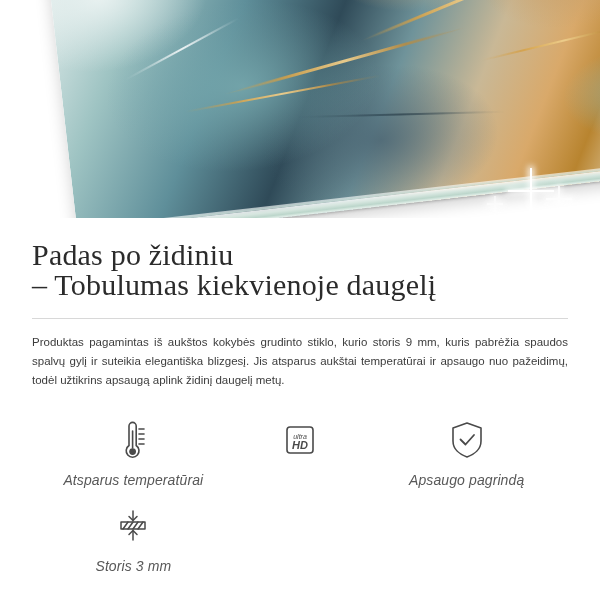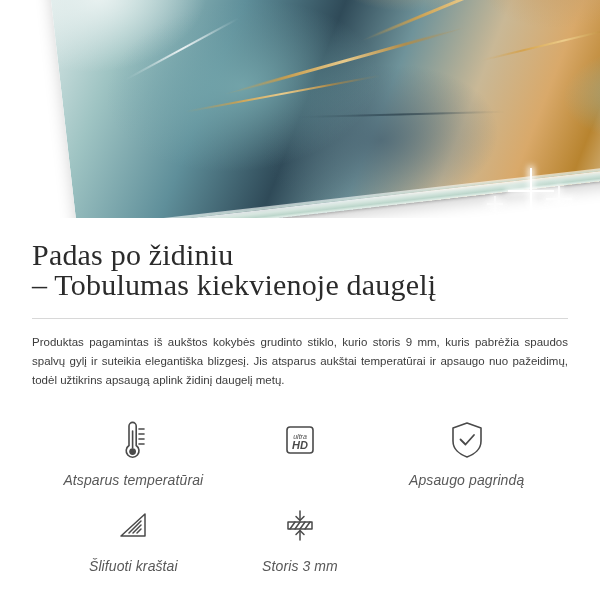--- a/index.html
+++ b/index.html
@@ -230,33 +230,20 @@
         <div class="feature-icon">
           <svg width="44" height="46" viewBox="0 0 44 46">
             <path d="M22 6 L36 11 V24 C36 32 29.5 37.5 22 40 C14.5 37.5 8 32 8 24 V11 Z" fill="none" stroke="#4a4a4a" stroke-width="1.6" stroke-linejoin="round"></path>
             <polyline points="15.5,22.5 20.5,27.5 29,18" fill="none" stroke="#4a4a4a" stroke-width="1.8" stroke-linecap="round" stroke-linejoin="round"></polyline>
           </svg>
         </div>
         <div class="feature-label">Apsaugo pagrindą</div>
       </div>
 
 
-      <div class="feature">
-        <div class="feature-icon">
-          <svg width="46" height="42" viewBox="0 0 46 42">
-            <g fill="none" stroke="#4a4a4a" stroke-width="1.5" stroke-linecap="round" stroke-linejoin="round">
-              <path d="M11 31 L35 31 L35 9 Z"></path>
-              <line x1="19" y1="28" x2="31" y2="16"></line>
-              <line x1="23" y1="28" x2="31" y2="20"></line>
-              <line x1="27" y1="28" x2="31" y2="24"></line>
-            </g>
-          </svg>
-        </div>
-        <div class="feature-label">Šlifuoti kraštai</div>
-      </div>
 
       <div class="feature">
         <div class="feature-icon">
           <svg width="46" height="42" viewBox="0 0 46 42">
             <g fill="none" stroke="#4a4a4a" stroke-width="1.5" stroke-linecap="round" stroke-linejoin="round">
               <line x1="23" y1="6" x2="23" y2="15"></line>
               <polyline points="19,11.5 23,15.5 27,11.5"></polyline>
               <line x1="23" y1="35" x2="23" y2="26"></line>
               <polyline points="19,29.5 23,25.5 27,29.5"></polyline>
               <rect x="11" y="17" width="24" height="7"></rect>

